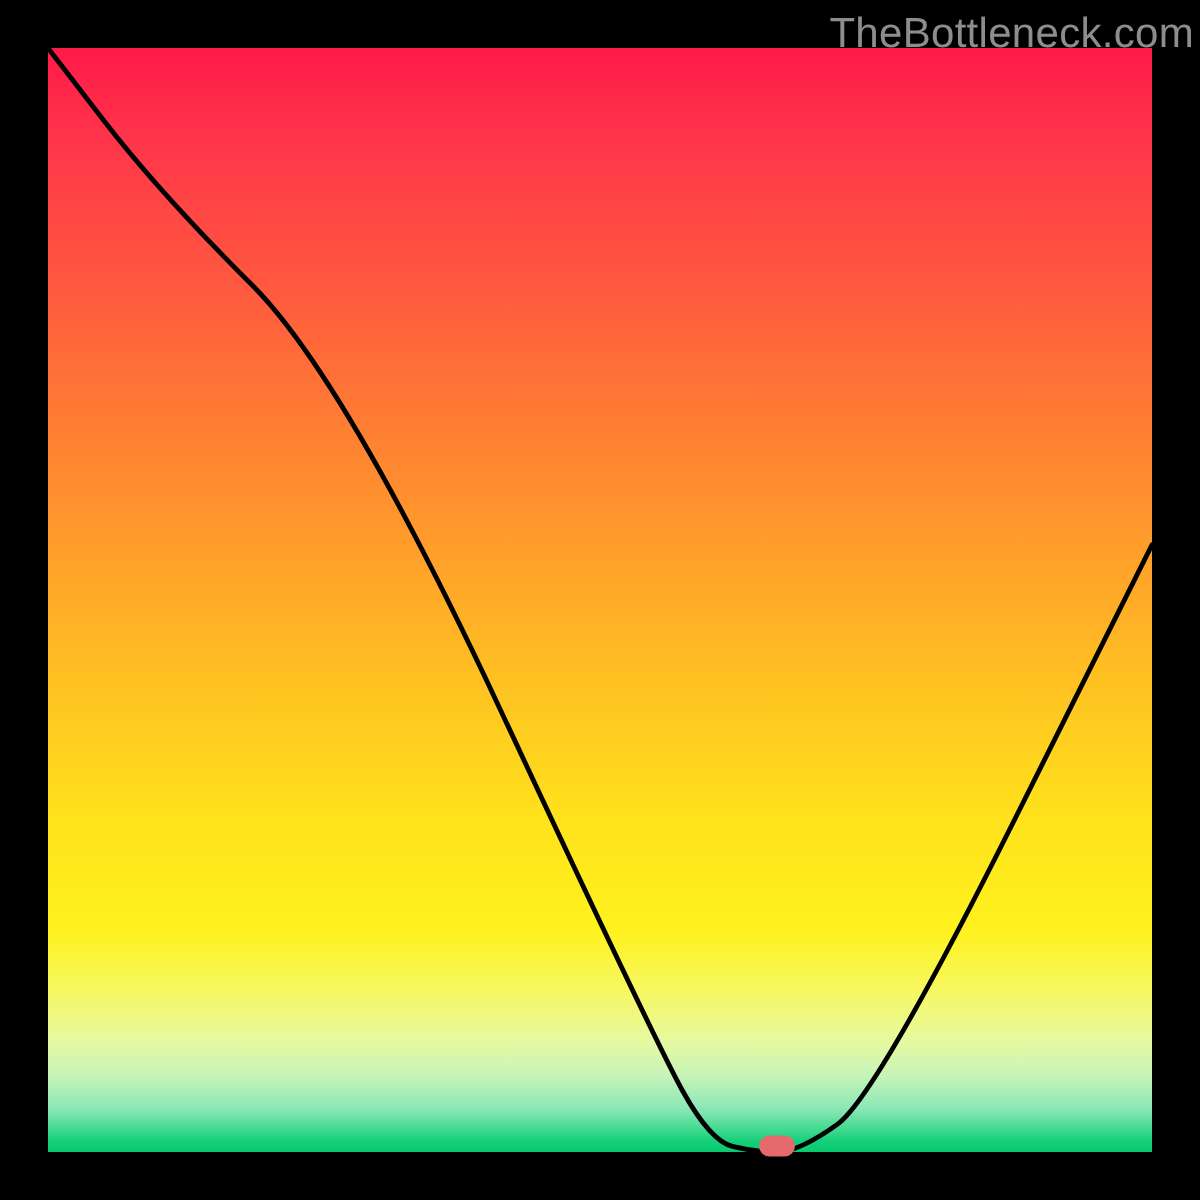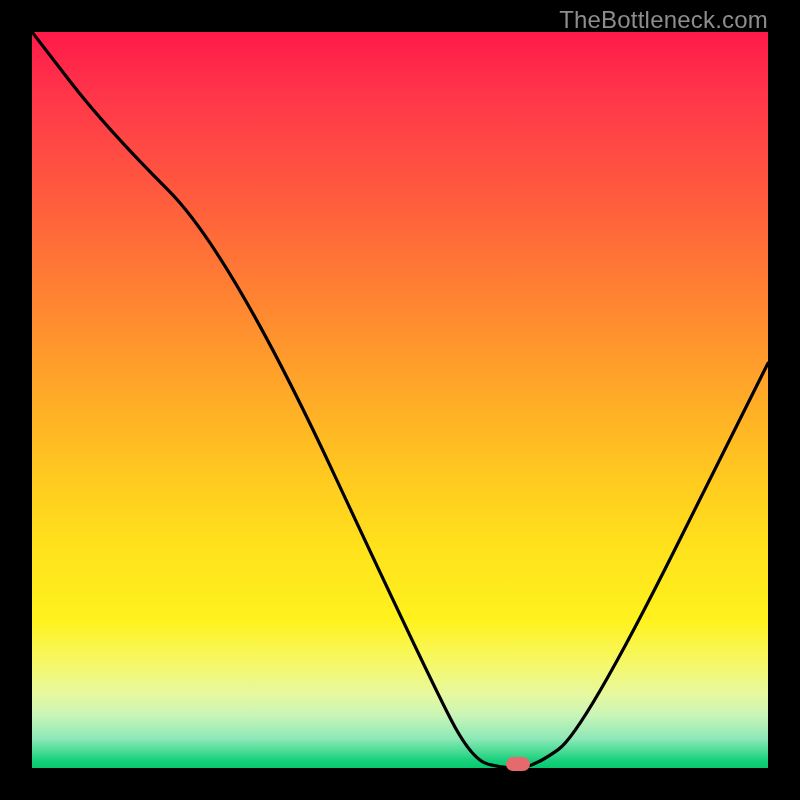--- a/index.html
+++ b/index.html
@@ -53,23 +53,23 @@
     position: absolute;
     width: 24px;
     height: 14px;
     border-radius: 7px;
     background: #e46a6e;
     transform: translate(-50%, -50%);
   }
   .watermark {
     position: absolute;
     top: 6px;
-    right: 32px;
+    right: 4px;
     color: #8d8d8d;
-    font-size: 24px;
+    font-size: 28px;
     font-weight: 500;
     letter-spacing: 0.2px;
     user-select: none;
   }
 </style>
 </head>
 <body>
 
 <div class="stage">
 

